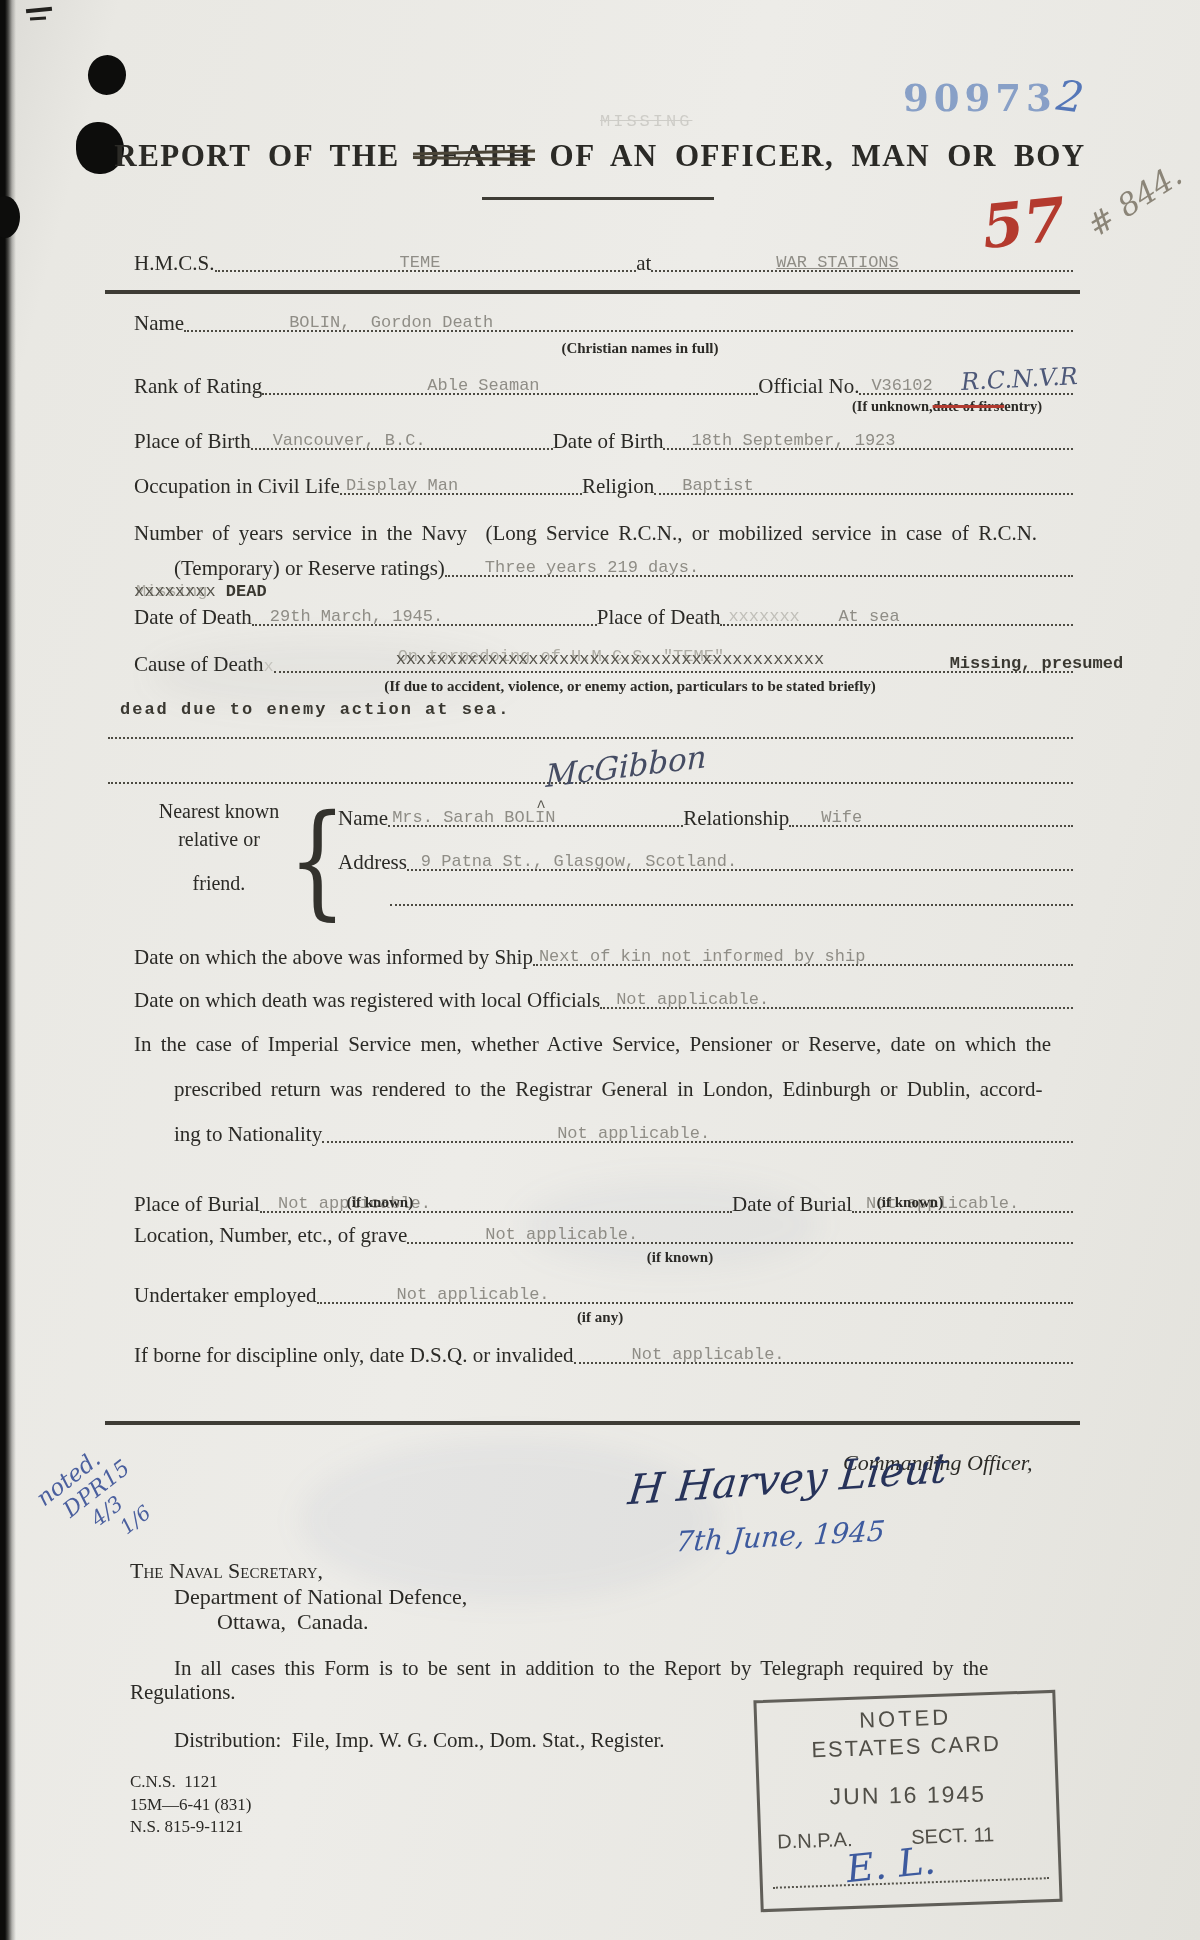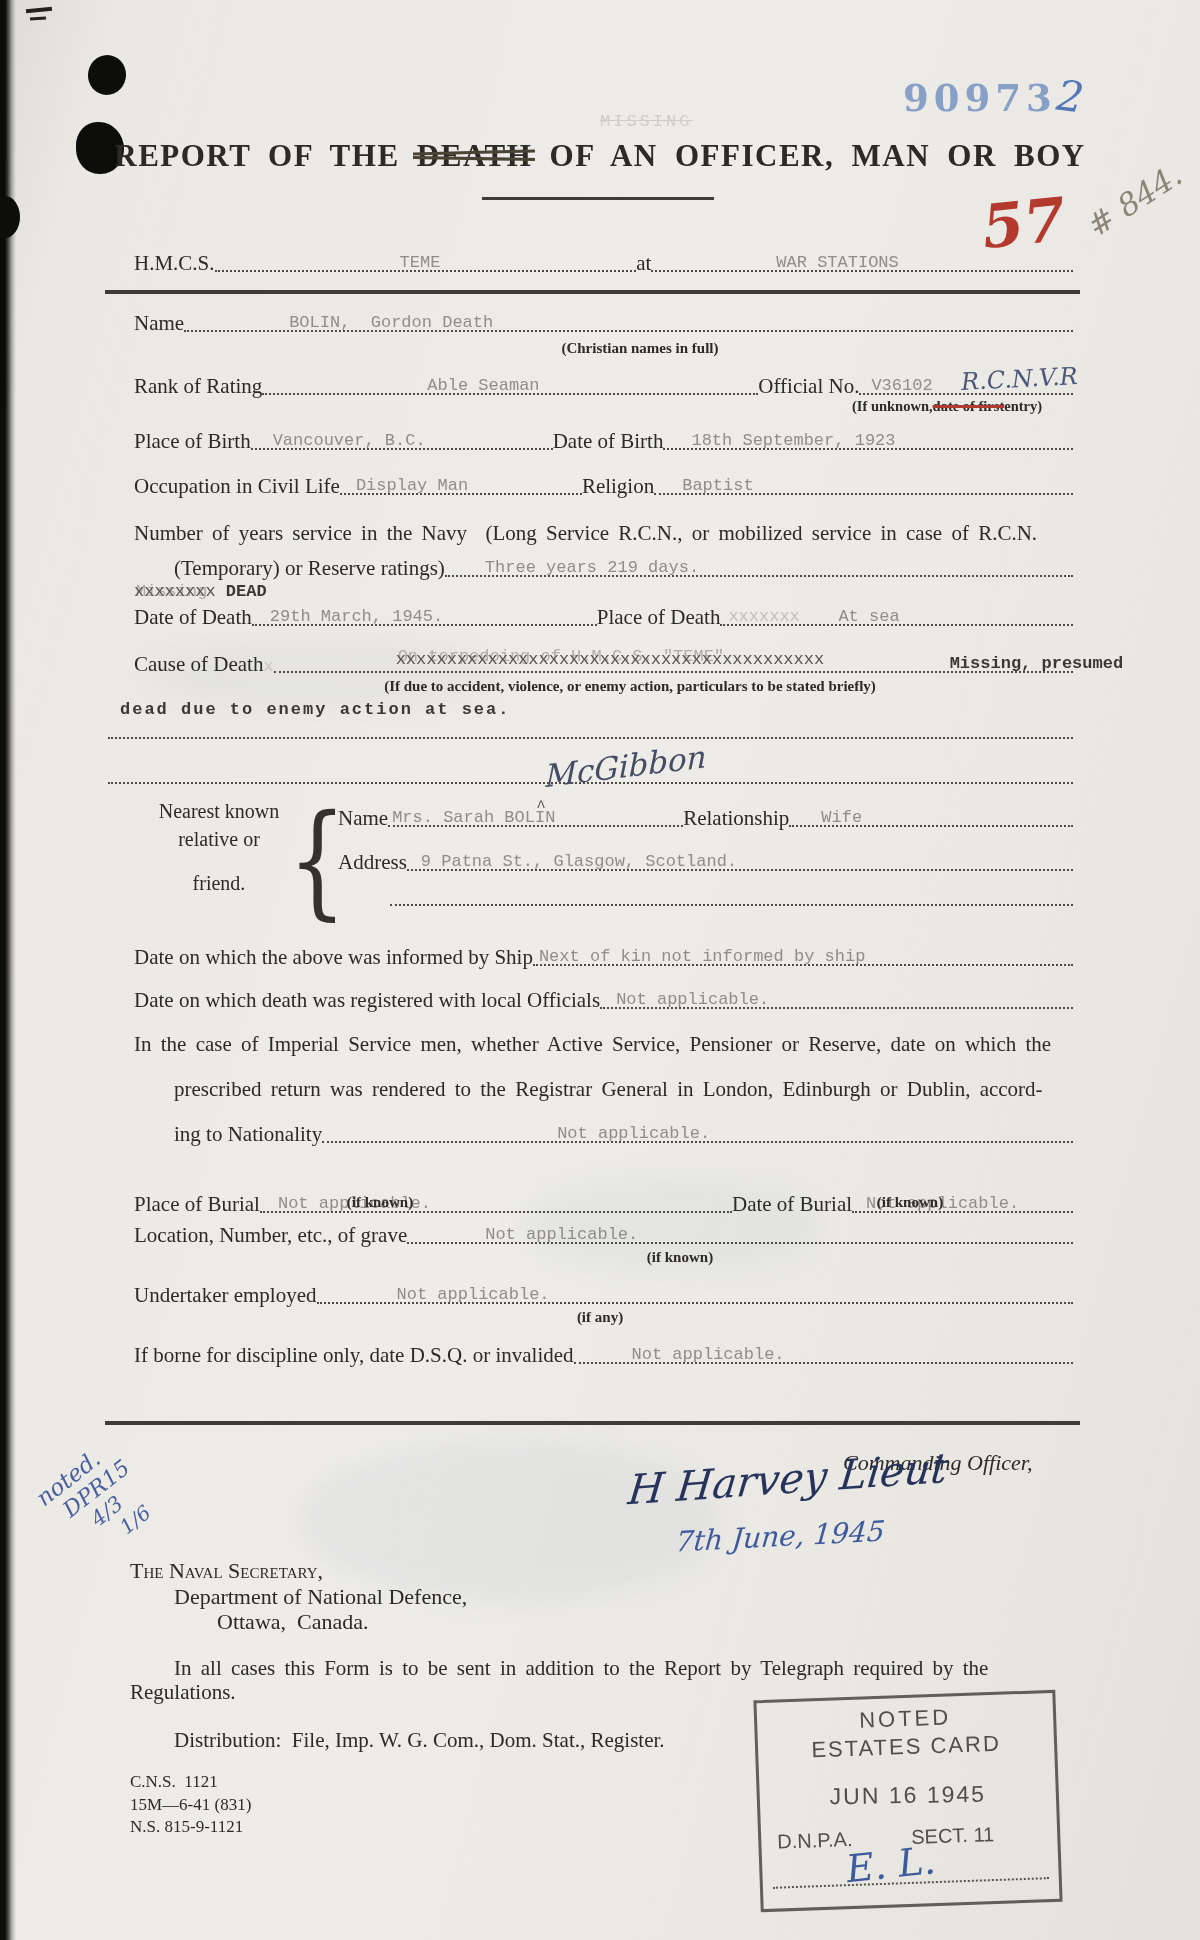--- a/index.html
+++ b/index.html
@@ -70,21 +70,21 @@
   <div style="position:absolute;left:982px;top:188px;transform:rotate(-6deg);font-family:'DejaVu Serif',serif;font-style:italic;font-weight:bold;font-size:60px;color:#b43a2e;">57</div>
   <div style="position:absolute;left:1082px;top:182px;transform:rotate(-33deg);font-family:'DejaVu Serif',serif;font-style:italic;font-size:31px;color:#8b8578;"># 844.</div>
 
   <div class="row" style="top:251px;left:134px;width:939px;">
     <span class="lbl">H.M.C.S.</span>
     <span class="dots grow">
         <span class="val typed" style="left:185px;">TEME</span>
       </span>
     <span class="lbl">at</span>
     <span class="dots grow">
-        <span class="val typed" style="left:125px;">WAR STATIONS</span>
+        <span class="val typed" style="left:125px;text-decoration:underline;">WAR STATIONS</span>
       </span>
   </div>
 
   <div class="rule" style="top:290px;left:105px;width:975px;height:3.5px;"></div>
 
   <div class="row" style="top:311px;left:134px;width:939px;">
     <span class="lbl">Name</span>
     <span class="dots grow">
         <span class="val typed" style="left:105px;">BOLIN,  Gordon Death</span>
       </span>
@@ -115,21 +115,21 @@
       </span>
     <span class="lbl">Date of Birth</span>
     <span class="dots grow">
         <span class="val typed" style="left:28px;">18th September, 1923</span>
       </span>
   </div>
 
   <div class="row" style="top:474px;left:134px;width:939px;">
     <span class="lbl">Occupation in Civil Life</span>
     <span class="dots" style="width:242px;">
-        <span class="val typed" style="left:16px;">Display Man</span>
+        <span class="val typed" style="left:6px;">Display Man</span>
       </span>
     <span class="lbl">Religion</span>
     <span class="dots grow">
         <span class="val typed" style="left:28px;">Baptist</span>
       </span>
   </div>
 
   <div class="row" style="top:521px;left:134px;">
     <span class="lbl" style="word-spacing:4px;">Number of years service in the Navy  (Long Service R.C.N., or mobilized service in case of R.C.N.</span>
   </div>

